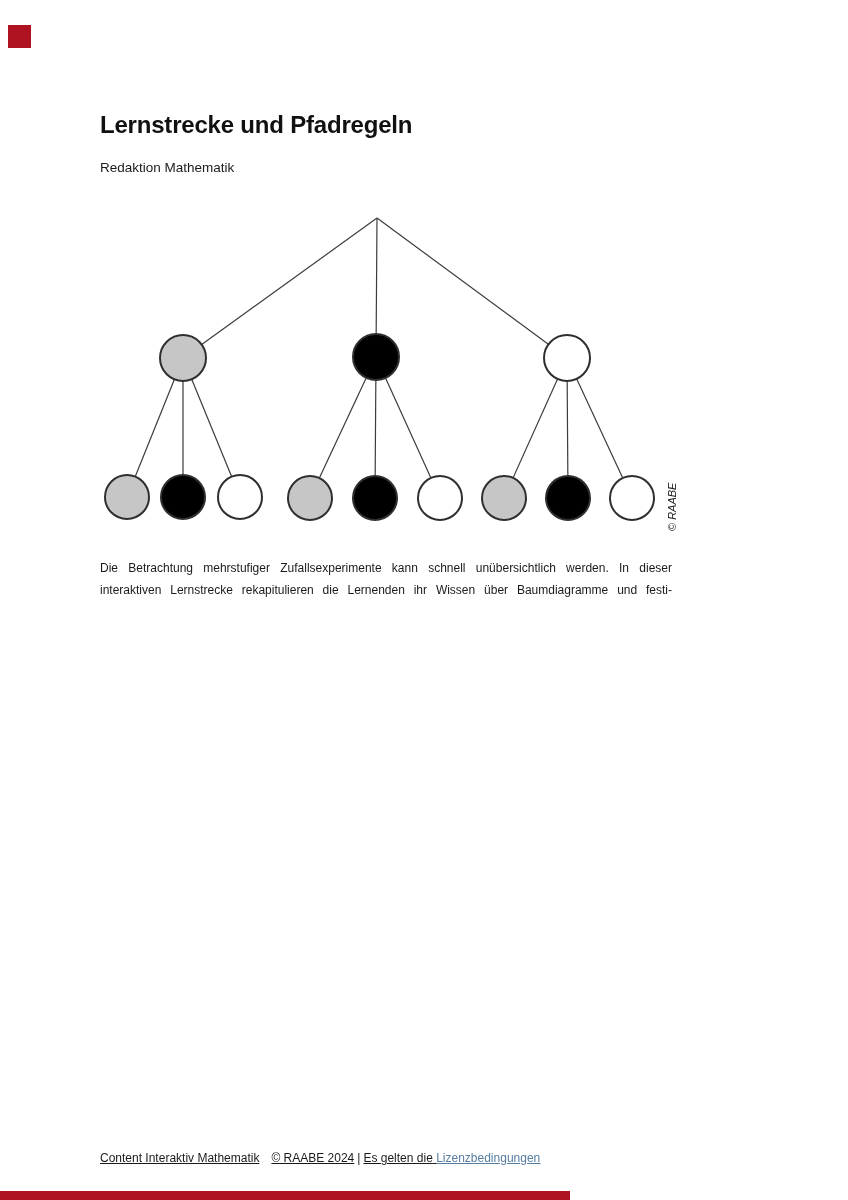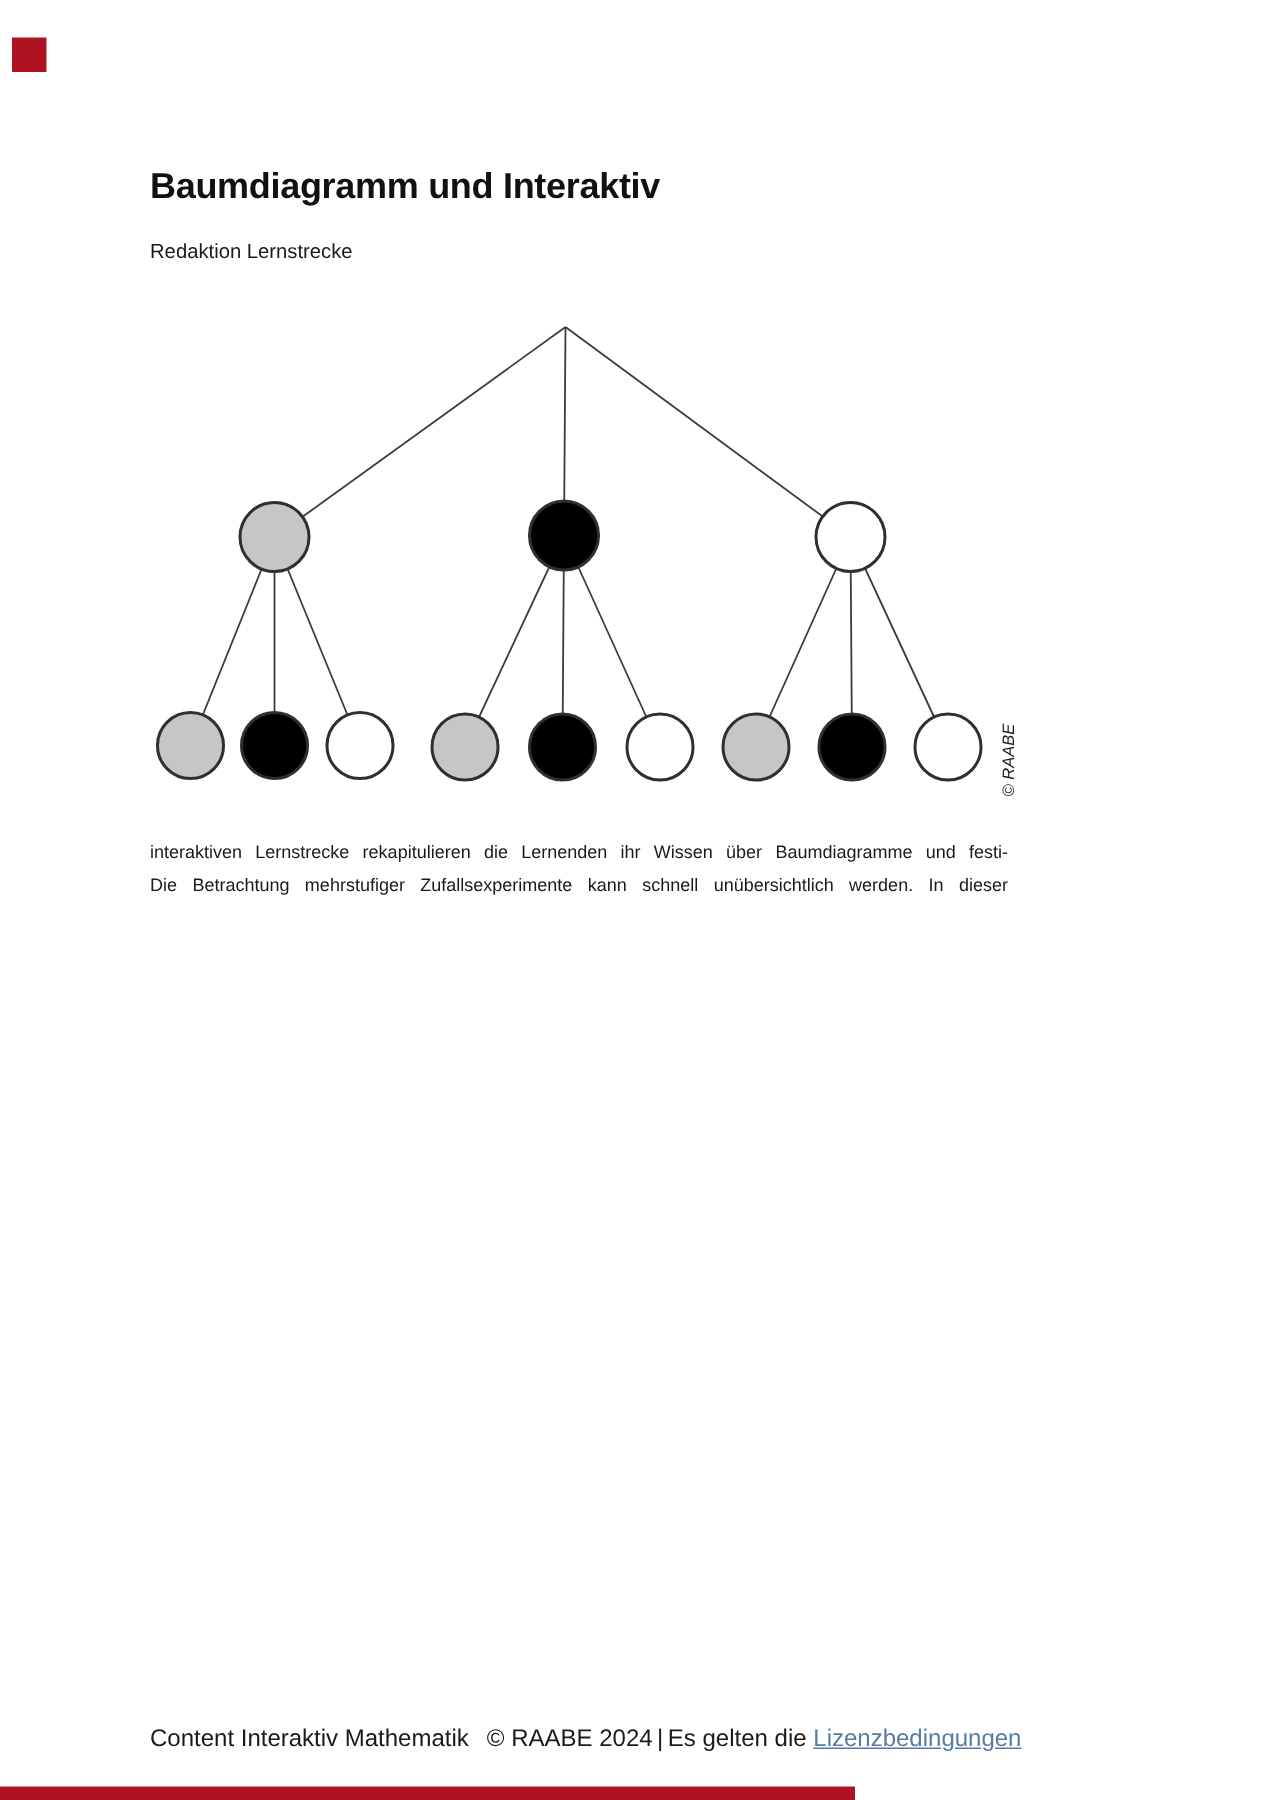--- a/index.html
+++ b/index.html
@@ -36,39 +36,39 @@
   }
   .intro-paragraph {
     position: absolute; left: 100px; top: 558px;
     width: 572px;
     font-size: 12px; line-height: 21.5px; color: #1a1a1a;
   }
   .intro-paragraph .para-line { text-align: justify; text-align-last: justify; }
   .intro-paragraph .para-line.last { text-align: left; text-align-last: left; }
   .footer {
     position: absolute; left: 100px; top: 1151px;
-    font-size: 16px; color: #1a1a1a; white-space: nowrap;
+    font-size: 12px; color: #1a1a1a; white-space: nowrap; text-decoration: underline;
   }
   .footer .gap { display: inline-block; width: 12px; }
   .footer .sep { padding: 0 3px; }
   .license-link { color: #567DA1; text-decoration: underline; cursor: pointer; }
   .brand-footer-bar {
     position: absolute; left: 0; top: 1191px;
     width: 570px; height: 9px;
     background: #AF1322;
   }
 </style>
 </head>
 <body>
 
 <div class="brand-square" style="background: rgb(175, 19, 34);"></div>
 
-<h1 class="page-title">Baumdiagramm und Interaktiv</h1>
+<h1 class="page-title">Lernstrecke und Pfadregeln</h1>
 
-<div class="page-subtitle">Redaktion Lernstrecke</div>
+<div class="page-subtitle">Redaktion Mathematik</div>
 
 <div class="diagram-wrap">
   <svg id="tree-svg" viewBox="0 0 580 335">
     <text class="copyright-vertical" x="576" y="326" transform="rotate(-90 576 326)">© RAABE</text>
   <g stroke="#3c3c3c" stroke-width="1.2">
         <line x1="277" y1="13" x2="83" y2="153"></line>
         <line x1="277" y1="13" x2="276" y2="152"></line>
         <line x1="277" y1="13" x2="467" y2="153"></line>
         <line x1="83" y1="153" x2="27" y2="292"></line>
         <line x1="83" y1="153" x2="83" y2="292"></line>
@@ -91,20 +91,20 @@
         <circle cx="275" cy="293" r="22" fill="#000000"></circle>
         <circle cx="340" cy="293" r="22" fill="#ffffff"></circle>
         <circle cx="404" cy="293" r="22" fill="#c6c6c6"></circle>
         <circle cx="468" cy="293" r="22" fill="#000000"></circle>
         <circle cx="532" cy="293" r="22" fill="#ffffff"></circle>
       </g>
     </svg>
 </div>
 
 <div class="intro-paragraph">
+  <div class="para-line">Die Betrachtung mehrstufiger Zufallsexperimente kann schnell unübersichtlich werden. In dieser</div>
   <div class="para-line">interaktiven Lernstrecke rekapitulieren die Lernenden ihr Wissen über Baumdiagramme und festi-</div>
-  <div class="para-line">Die Betrachtung mehrstufiger Zufallsexperimente kann schnell unübersichtlich werden. In dieser</div>
 </div>
 
 <div class="footer"><span>Content Interaktiv Mathematik</span><span class="gap"></span><span>© RAABE 2024</span><span class="sep">|</span><span>Es gelten die</span>&nbsp;<span class="license-link" style="color: rgb(86, 125, 161);">Lizenzbedingungen</span>
 </div>
 
 <div class="brand-footer-bar" style="background: rgb(175, 19, 34);"></div>
 
 </body></html>

